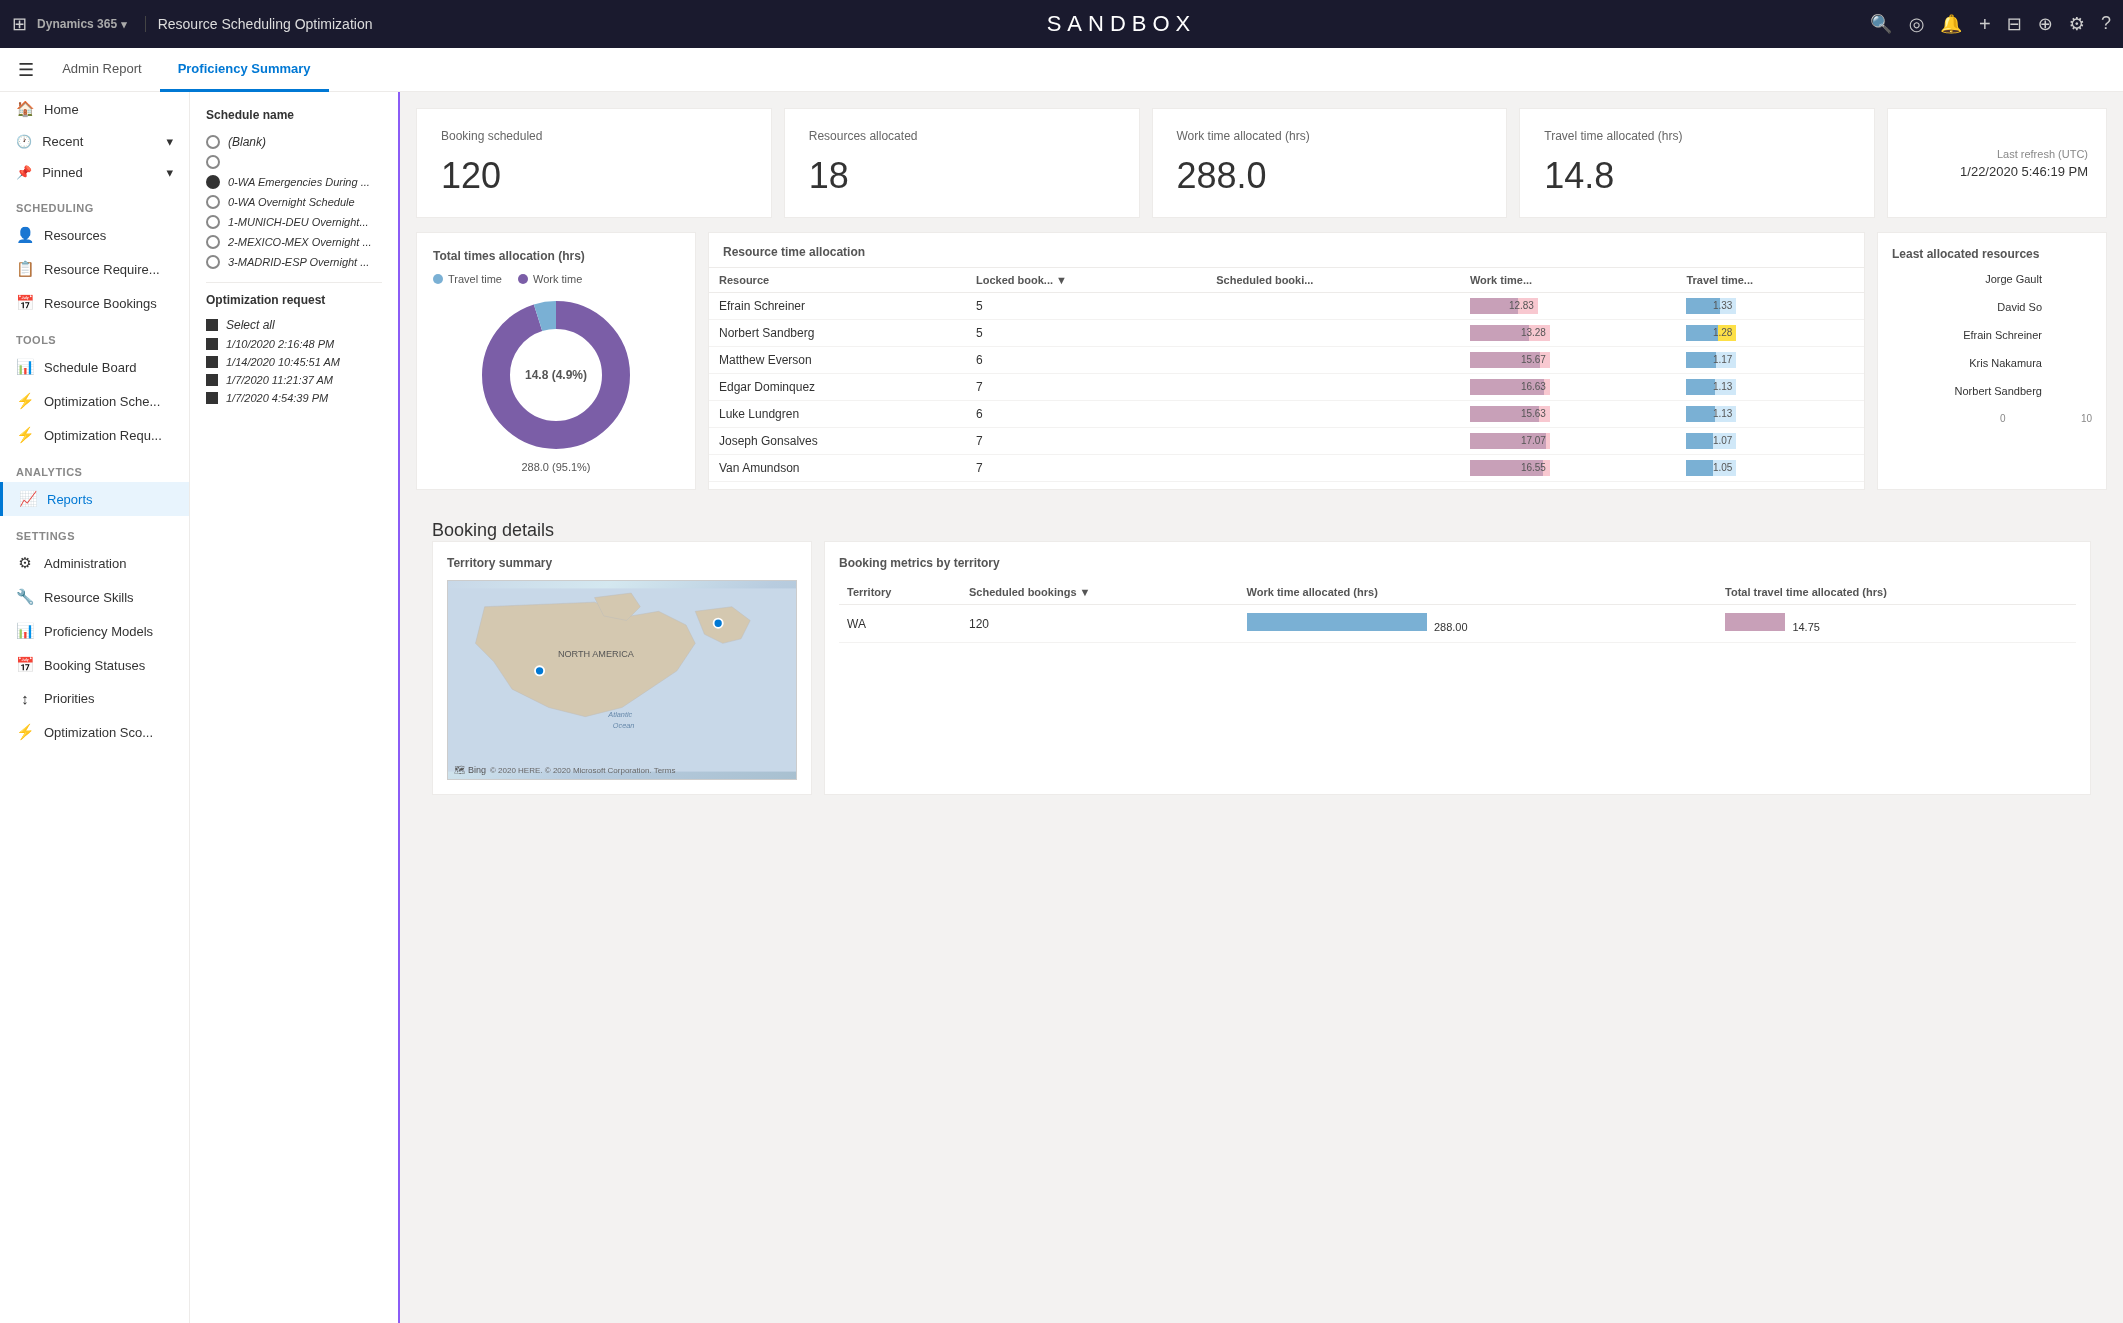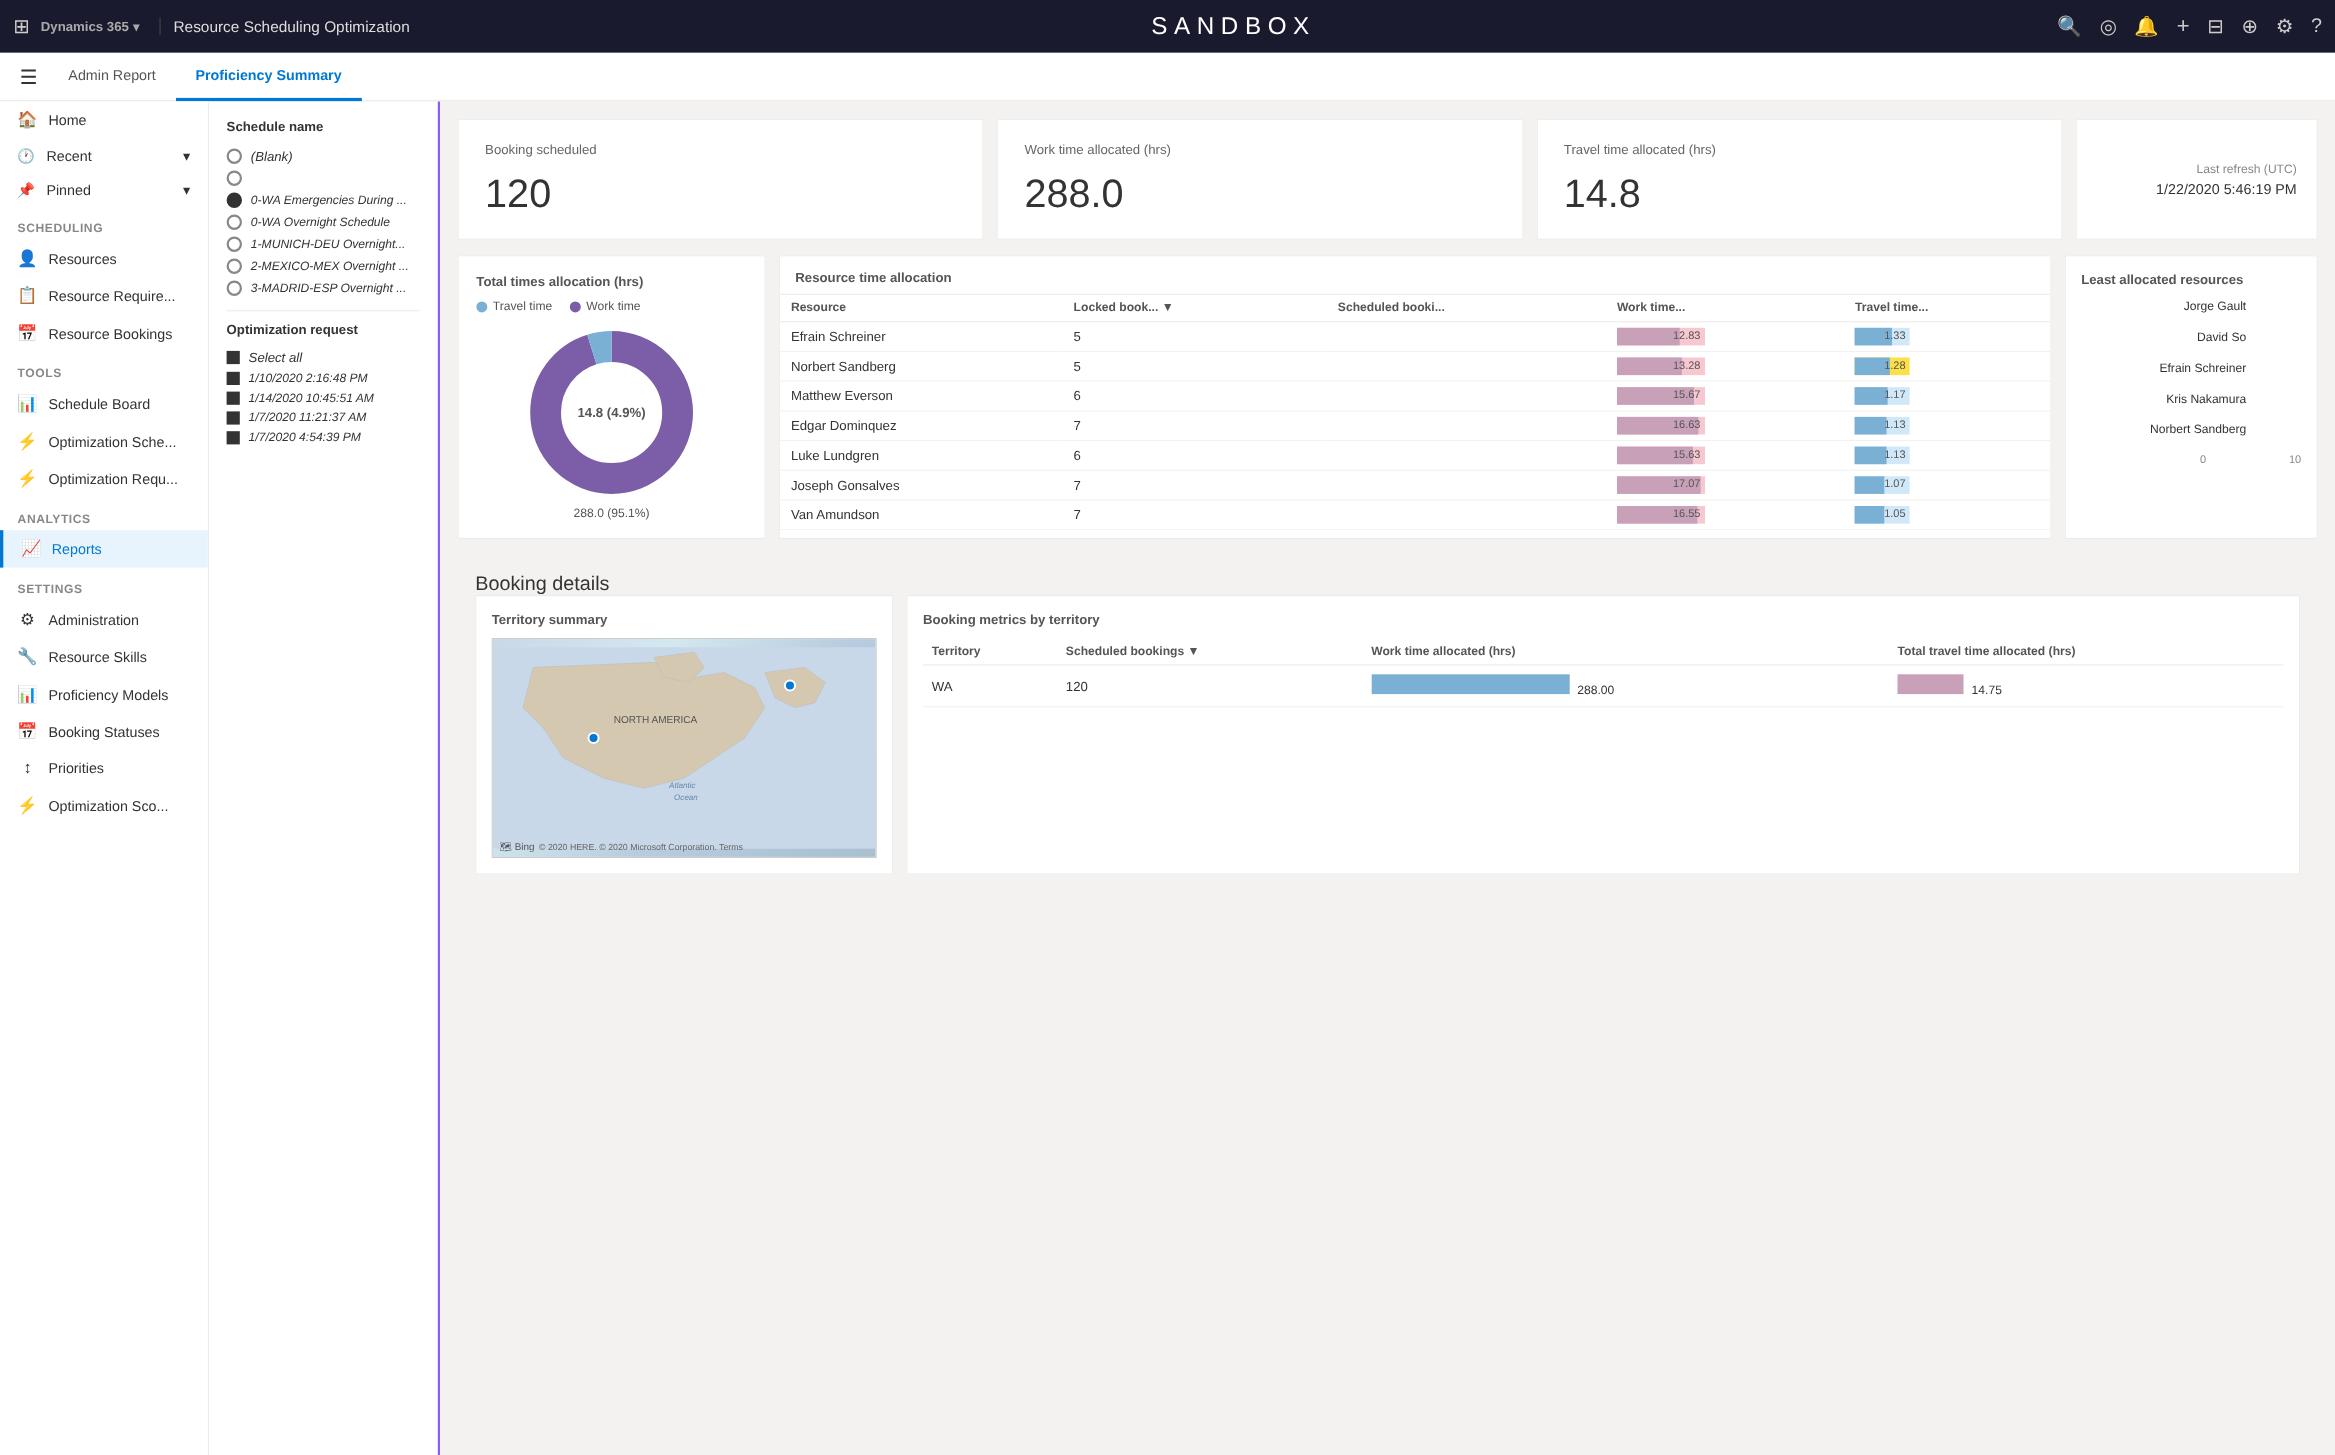--- a/index.html
+++ b/index.html
@@ -421,20 +421,24 @@
 
     <div class="content">
       <div class="dashboard">
 
         <div class="kpi-row">
           <div class="kpi-card">
             <div class="kpi-label">Booking scheduled</div>
             <div class="kpi-value">120</div>
           </div>
           <div class="kpi-card">
+            <div class="kpi-label">Resources allocated</div>
+            <div class="kpi-value">18</div>
+          </div>
+          <div class="kpi-card">
             <div class="kpi-label">Work time allocated (hrs)</div>
             <div class="kpi-value">288.0</div>
           </div>
           <div class="kpi-card">
             <div class="kpi-label">Travel time allocated (hrs)</div>
             <div class="kpi-value">14.8</div>
           </div>
           <div class="refresh-info">
             <div class="label">Last refresh (UTC)</div>
             <div class="value">1/22/2020 5:46:19 PM</div>
@@ -484,21 +488,21 @@
                     <th>Work time...</th>
                     <th>Travel time...</th>
                   </tr>
                 </thead>
                 <tbody id="resource-table-body">
                 <tr>
     <td>Efrain Schreiner</td>
     <td>5</td>
     <td></td>
     <td class="bar-cell">
-      <div class="bar-bg" style="width:80px;">
+      <div class="bar-bg" style="width:68px;">
         <div class="bar-fill" style="width:71.27777777777777%;"></div>
         <span class="bar-val">12.83</span>
       </div>
     </td>
     <td class="bar-cell">
       <div class="bar-bg" style="width:50px;background:#d0e8f8;">
         <div class="bar-fill" style="width:66.5%;background:#7ab0d4;"></div>
         <span class="bar-val">1.33</span>
       </div>
     </td>

